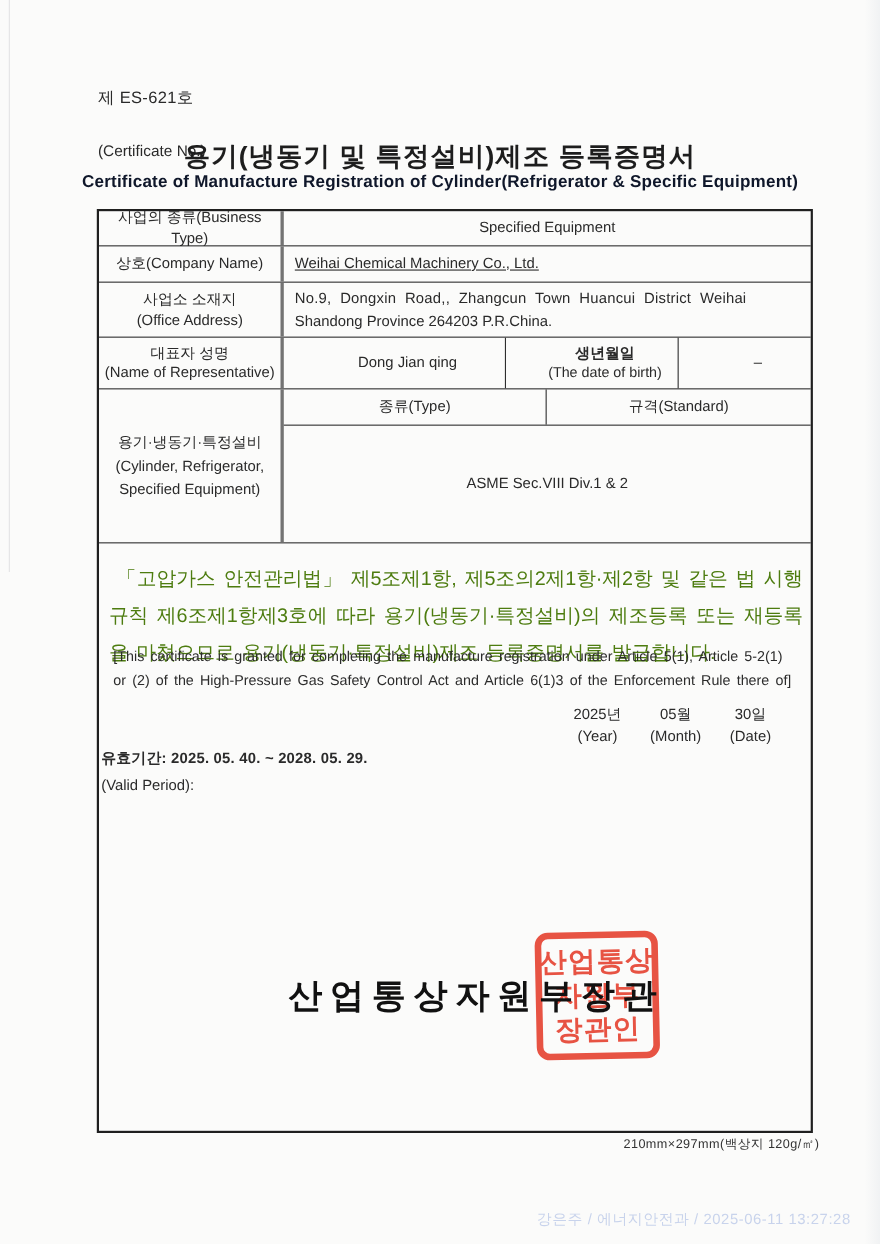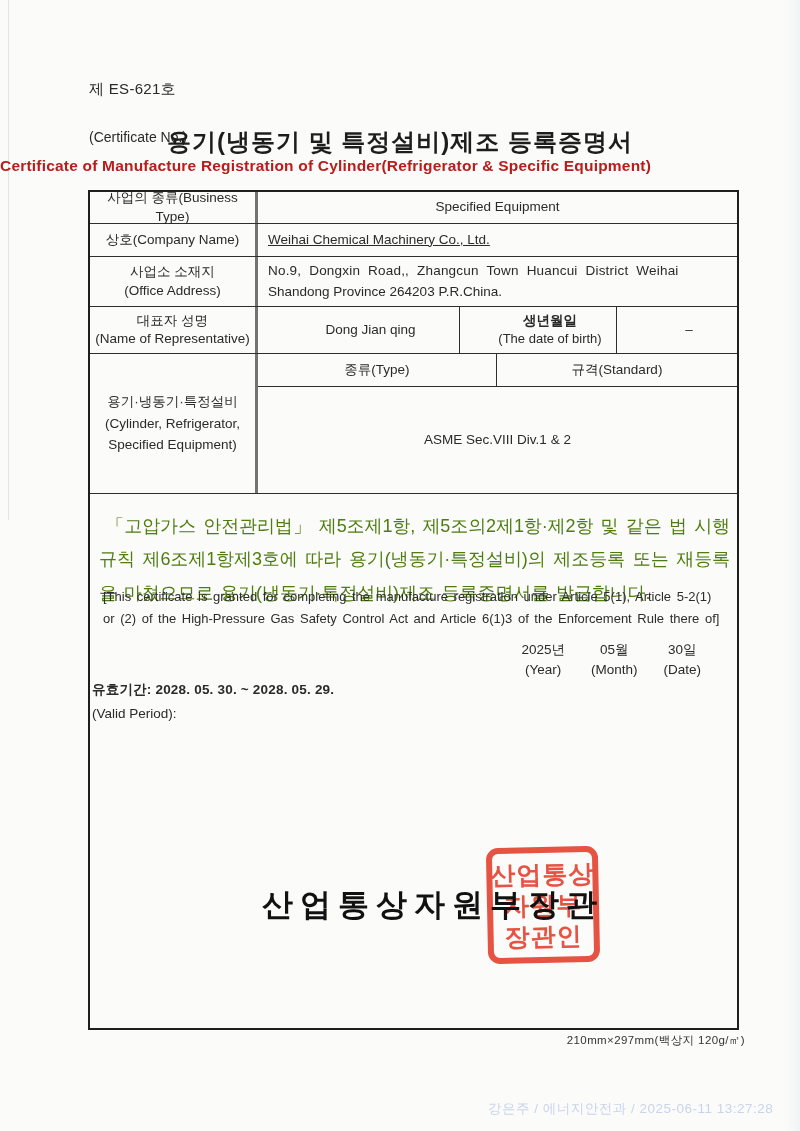--- a/index.html
+++ b/index.html
@@ -11,22 +11,22 @@
     -webkit-font-smoothing:antialiased;
   }
   .scan-edge{position:absolute;left:8px;top:0;width:1px;height:520px;background:rgba(90,95,105,.14);}
   .scan-tint{position:absolute;right:0;top:0;width:14px;height:100%;background:linear-gradient(to left,rgba(210,216,224,.25),transparent);}
 
   .doc-no{position:absolute;left:89px;top:80px;font-size:15px;letter-spacing:.3px;}
   .doc-no-en{position:absolute;left:89px;top:101px;font-size:14px;margin-top:28px;}
 
   .title{position:absolute;left:0;top:126px;width:100%;text-align:center;
          font-size:24px;font-weight:bold;letter-spacing:1px;color:#1d1d1d;}
-  .subtitle{position:absolute;left:0;top:157px;width:100%;text-align:left;
-            font-size:15.5px;font-weight:bold;color:#b91c1c;letter-spacing:.2px;}
+  .subtitle{position:absolute;left:0;top:157px;width:100%;text-align:center;
+            font-size:15.5px;font-weight:bold;color:#0f172a;letter-spacing:.2px;}
 
   .cert-table{
     position:absolute;left:88px;top:190px;width:651px;height:840px;
     border:2px solid #1f1f1f;box-sizing:border-box;
     display:flex;flex-direction:column;background:transparent;
   }
   .trow{display:flex;border-bottom:1px solid #2e2e2e;box-sizing:border-box;}
   .cell{box-sizing:border-box;display:flex;align-items:center;justify-content:center;
         font-size:13.5px;line-height:1.35;text-align:center;}
   .cell.left{justify-content:flex-start;text-align:left;padding-left:10px;text-decoration:underline;}
@@ -161,21 +161,21 @@
         <span>05월</span>
         <span>(Month)</span>
       </div>
       <div class="date-unit">
         <span>30일</span>
         <span>(Date)</span>
       </div>
     </div>
 
     <div class="valid">
-      <div class="ko">유효기간: 2028. 05. 30. ~ 2028. 05. 29.</div>
+      <div class="ko">유효기간: 2025. 05. 40. ~ 2028. 05. 29.</div>
       <div>(Valid Period):</div>
     </div>
 
     <div class="signer">산업통상자원부장관</div>
 
     <div class="stamp">
       <span>산업통상</span>
       <span>자원부</span>
       <span>장관인</span>
     </div>

